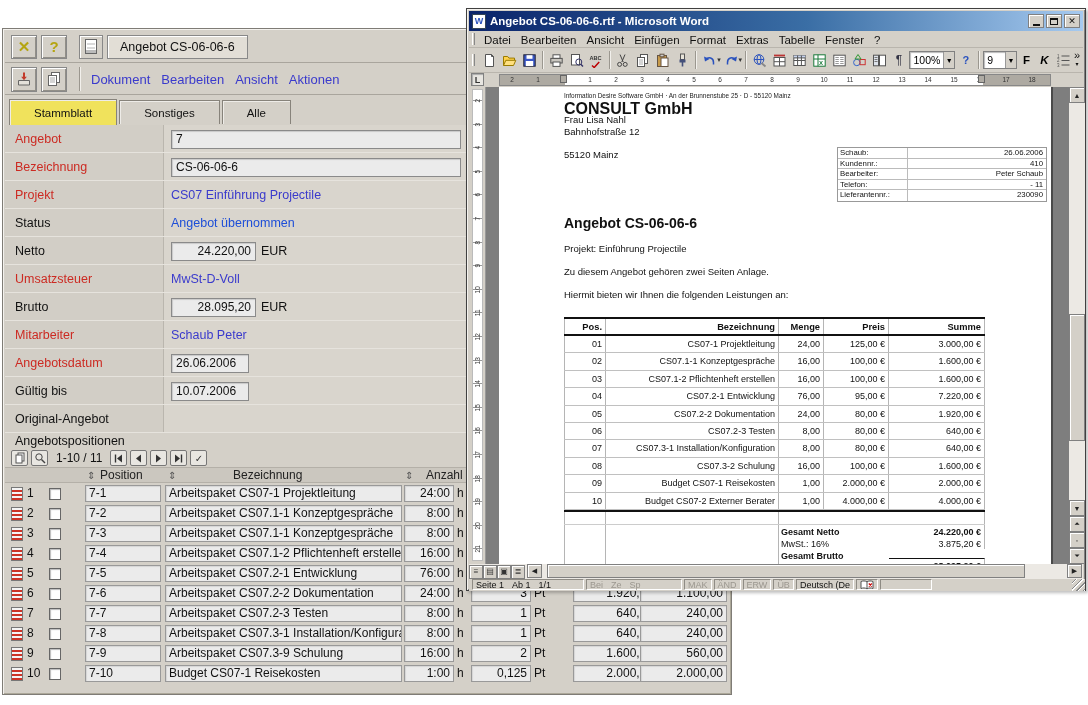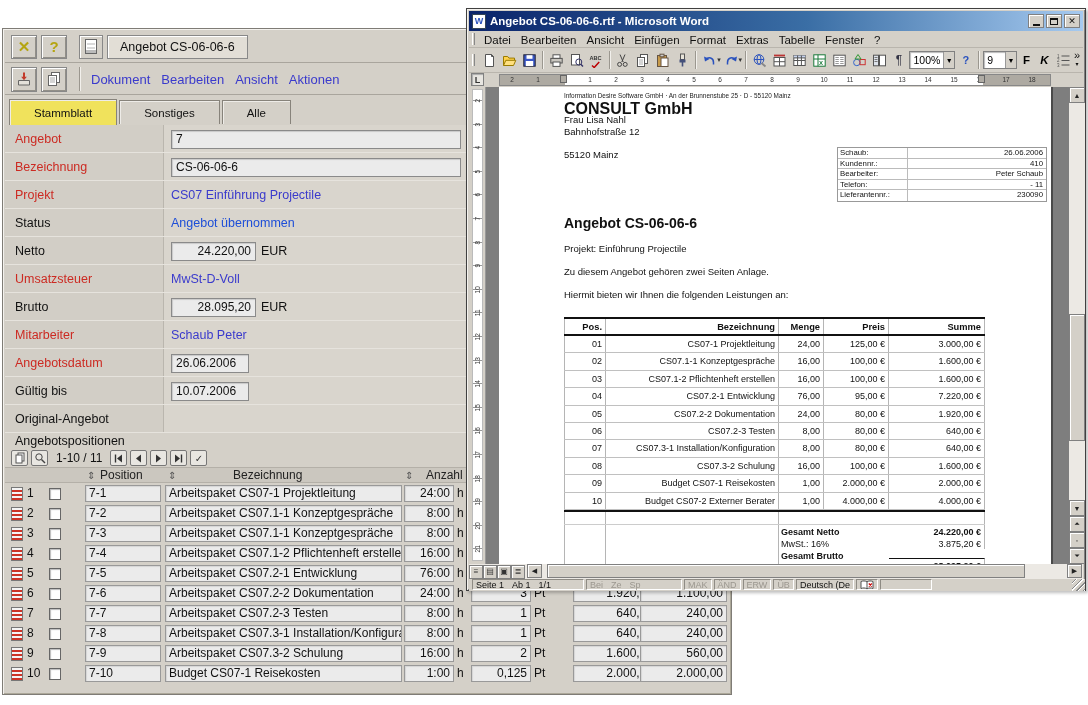--- a/index.html
+++ b/index.html
@@ -464,21 +464,21 @@
         <span class="cunit u-pt">Pt</span>
         <span class="pcell c-pr">640,00</span>
         <span class="pcell c-ko">240,00</span>
       </div>
 
       <div class="prow">
         <span class="rowicon"></span>
         <span class="rownum">9</span>
         <span class="chkbox"></span>
         <span class="pcell c-pos">7-9</span>
-        <span class="pcell c-bez">Arbeitspaket CS07.3-2 Schulung</span>
+        <span class="pcell c-bez">Arbeitspaket CS07.3-9 Schulung</span>
         <span class="pcell c-anz">16:00</span>
         <span class="cunit u-h">h</span>
         <span class="pcell c-pt">2</span>
         <span class="cunit u-pt">Pt</span>
         <span class="pcell c-pr">1.600,00</span>
         <span class="pcell c-ko">560,00</span>
       </div>
 
       <div class="prow">
         <span class="rowicon"></span>

